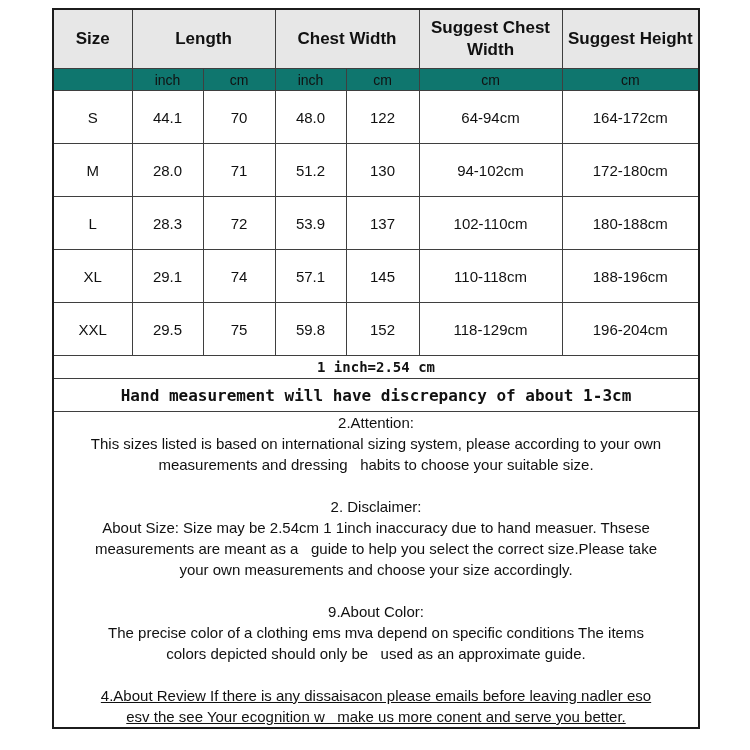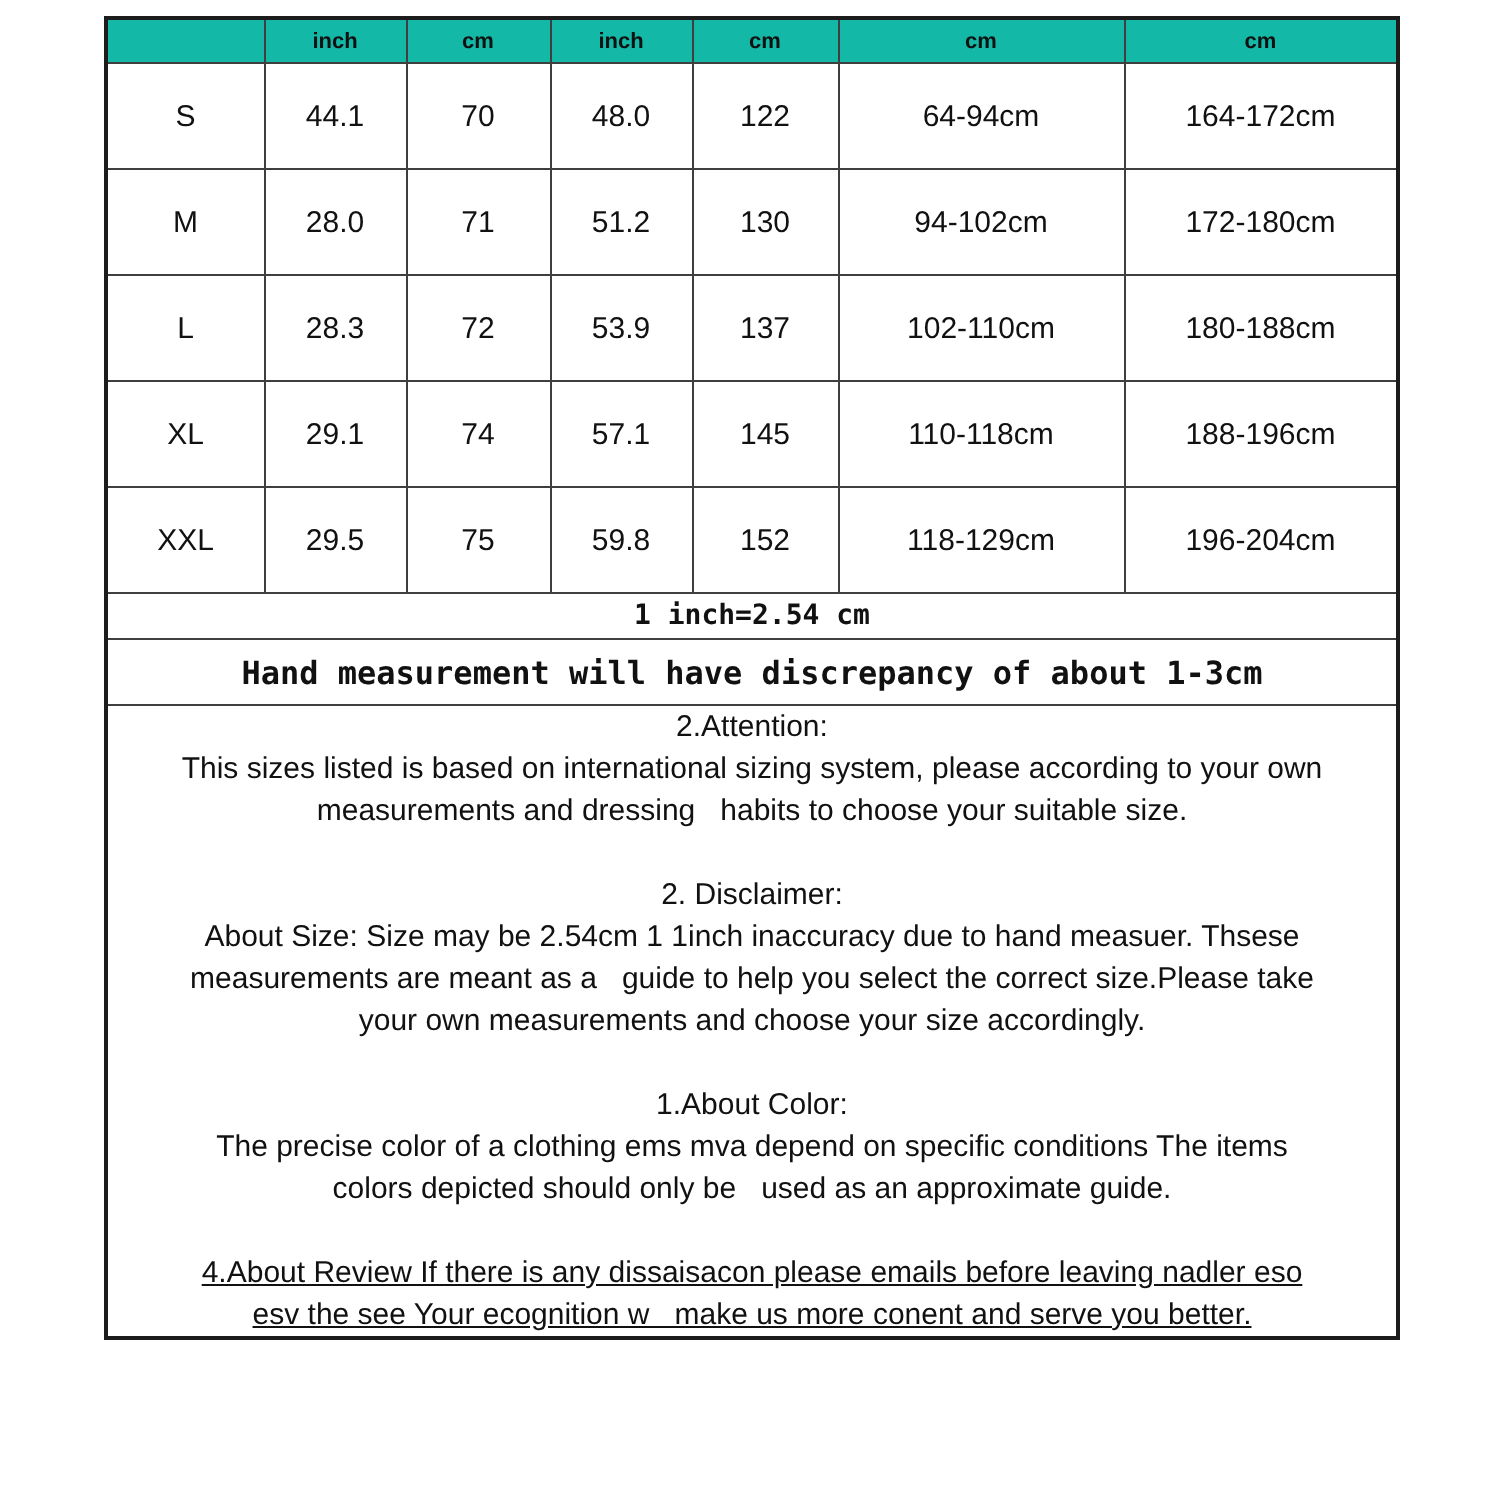--- a/index.html
+++ b/index.html
@@ -34,23 +34,23 @@
     overflow: hidden;
   }
   .head-row th {
     background: #e7e7e7;
     font-size: 17px;
     font-weight: bold;
     height: 58px;
     line-height: 1.3;
   }
   .units-row td {
-    background: #14b8a6;
-    font-size: 11px;
-    font-weight: bold;
+    background: #0f766e;
+    font-size: 14px;
+    font-weight: normal;
     height: 21px;
   }
   .data-row td {
     font-size: 15px;
     height: 52px;
     background: #ffffff;
   }
   .conv-row td {
     height: 22px;
     font-family: "DejaVu Sans Mono", monospace;
@@ -95,20 +95,27 @@
       <col style="width:79px">
       <col style="width:71px">
       <col style="width:72px">
       <col style="width:71px">
       <col style="width:73px">
       <col style="width:143px">
       <col style="width:137px">
     </colgroup>
 
     <tbody>
+        <tr class="head-row">
+      <th>Size</th>
+      <th colspan="2">Length</th>
+      <th colspan="2">Chest Width</th>
+      <th>Suggest Chest Width</th>
+      <th>Suggest Height</th>
+    </tr>
 
     <tr class="units-row">
       <td></td>
       <td>inch</td>
       <td>cm</td>
       <td>inch</td>
       <td>cm</td>
       <td>cm</td>
       <td>cm</td>
     </tr>
@@ -178,21 +185,21 @@
           <span class="note-body">This sizes listed is based on international sizing system, please according to your own
 measurements and dressing   habits to choose your suitable size.</span>
         </div>
         <div class="note-block">
           <span class="note-title">2. Disclaimer:</span>
           <span class="note-body">About Size: Size may be 2.54cm 1 1inch inaccuracy due to hand measuer. Thsese
 measurements are meant as a   guide to help you select the correct size.Please take
 your own measurements and choose your size accordingly.</span>
         </div>
         <div class="note-block">
-          <span class="note-title">1.About Color:</span>
+          <span class="note-title">9.About Color:</span>
           <span class="note-body">The precise color of a clothing ems mva depend on specific conditions The items
 colors depicted should only be   used as an approximate guide.</span>
         </div>
         <div class="note-block">
           <span class="note-body">4.About Review If there is any dissaisacon please emails before leaving nadler eso
 esv the see Your ecognition w   make us more conent and serve you better.</span>
         </div>
       </td>
     </tr>
   </tbody>

